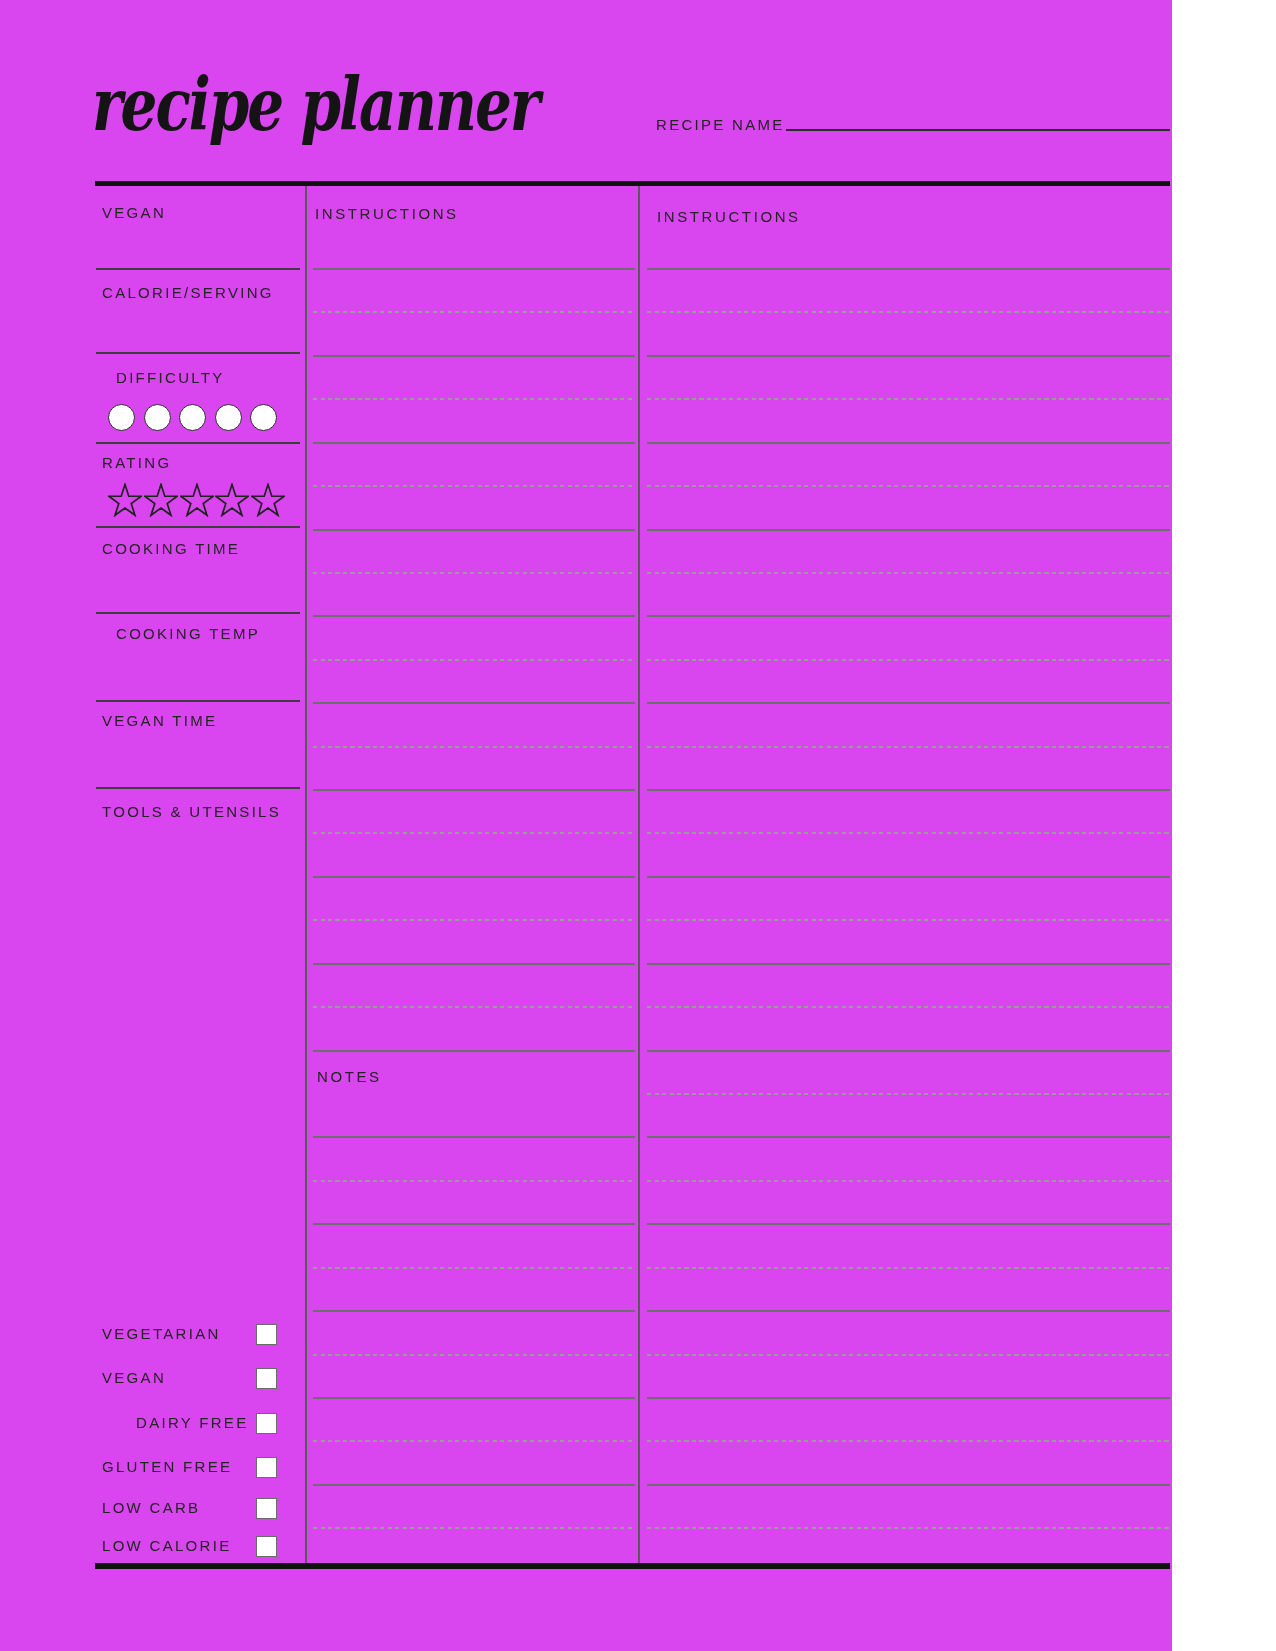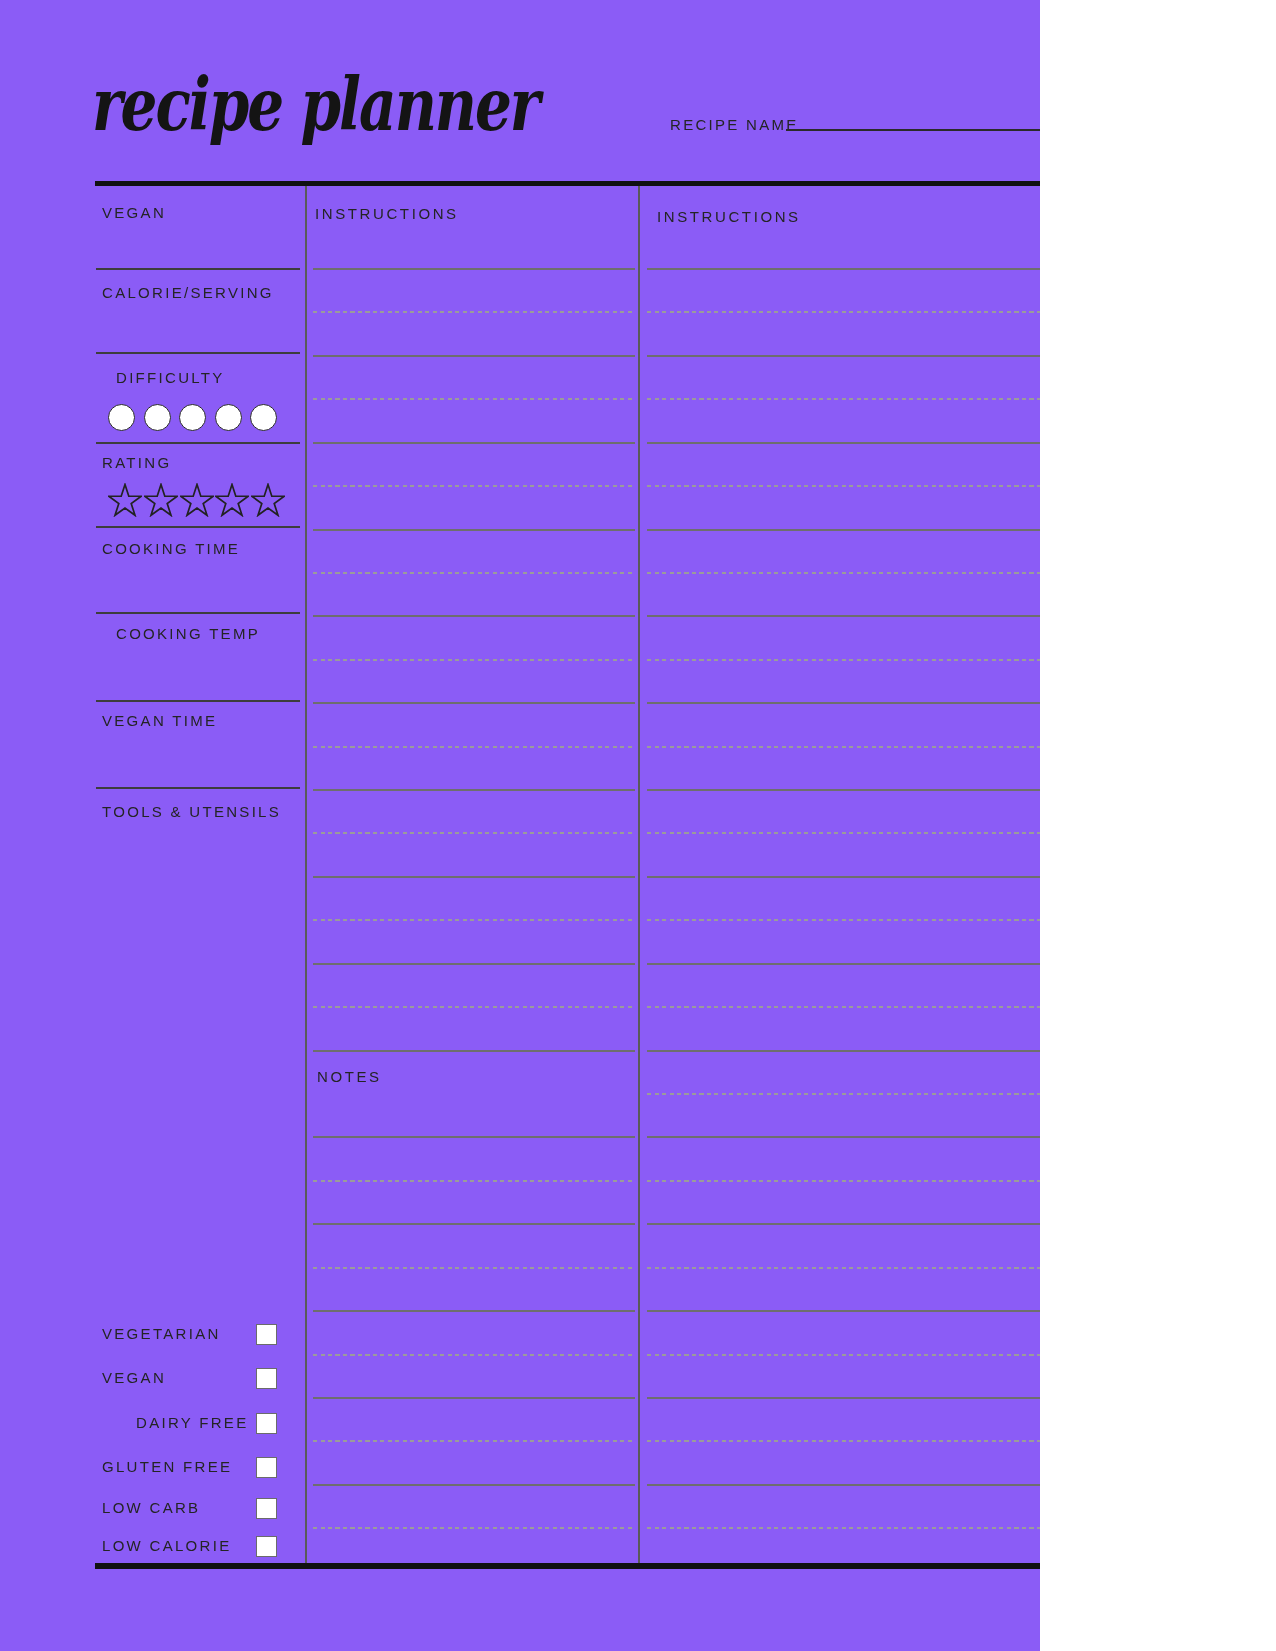--- a/index.html
+++ b/index.html
@@ -1,16 +1,16 @@
 <!DOCTYPE html>
 <html><head>
 <meta charset="utf-8">
 <style>
   html,body{margin:0;padding:0;background:#fff;}
-  #page{position:relative;width:1040px;height:1651px;background:#8b5cf6;overflow:hidden;
+  #page{position:relative;width:1172px;height:1651px;background:#d946ef;overflow:hidden;
         font-family:"Liberation Sans",sans-serif;color:#222;}
   .abs{position:absolute;}
   .label{font-size:15px;letter-spacing:2.3px;color:#242424;white-space:nowrap;line-height:18px;}
   .colhead{font-size:15px;letter-spacing:2.6px;color:#242424;white-space:nowrap;}
   .title{font-family:"DejaVu Serif",serif;font-style:italic;font-weight:bold;
          font-size:58px;letter-spacing:-2px;color:#141414;
          transform:scaleY(1.25);transform-origin:left top;white-space:nowrap;}
   .thick{background:#111;height:5px;}
   .vdiv{width:2px;background:#5a5a5a;}
   .srule{height:2px;background:#3d3d3d;width:204px;left:96px;}
@@ -21,21 +21,21 @@
   .checkbox{width:19px;height:19px;border:1.6px solid #6b6b6b;background:#fff;box-sizing:content-box;}
   .flexrow{display:flex;}
 </style>
 </head>
 <body>
 
 <div id="page">
 
   <div class="abs title" style="left:92px;top:62px;">recipe planner</div>
 
-  <div class="abs label" style="left:670px;top:116px;">RECIPE NAME</div>
+  <div class="abs label" style="left:656px;top:116px;">RECIPE NAME</div>
   <div class="abs fill-line" style="left:786px;top:129px;width:384px;"></div>
 
   <div class="abs thick" style="left:95px;top:181px;width:1075px;"></div>
   <div class="abs thick" style="left:95px;top:1563px;width:1075px;height:6px;"></div>
   <div class="abs vdiv" style="left:305px;top:186px;height:1377px;"></div>
   <div class="abs vdiv" style="left:638px;top:186px;height:1377px;"></div>
 
   <div class="abs label" style="left:102px;top:204px;">VEGAN</div>
   <div class="abs srule" style="top:268px;"></div>
 

